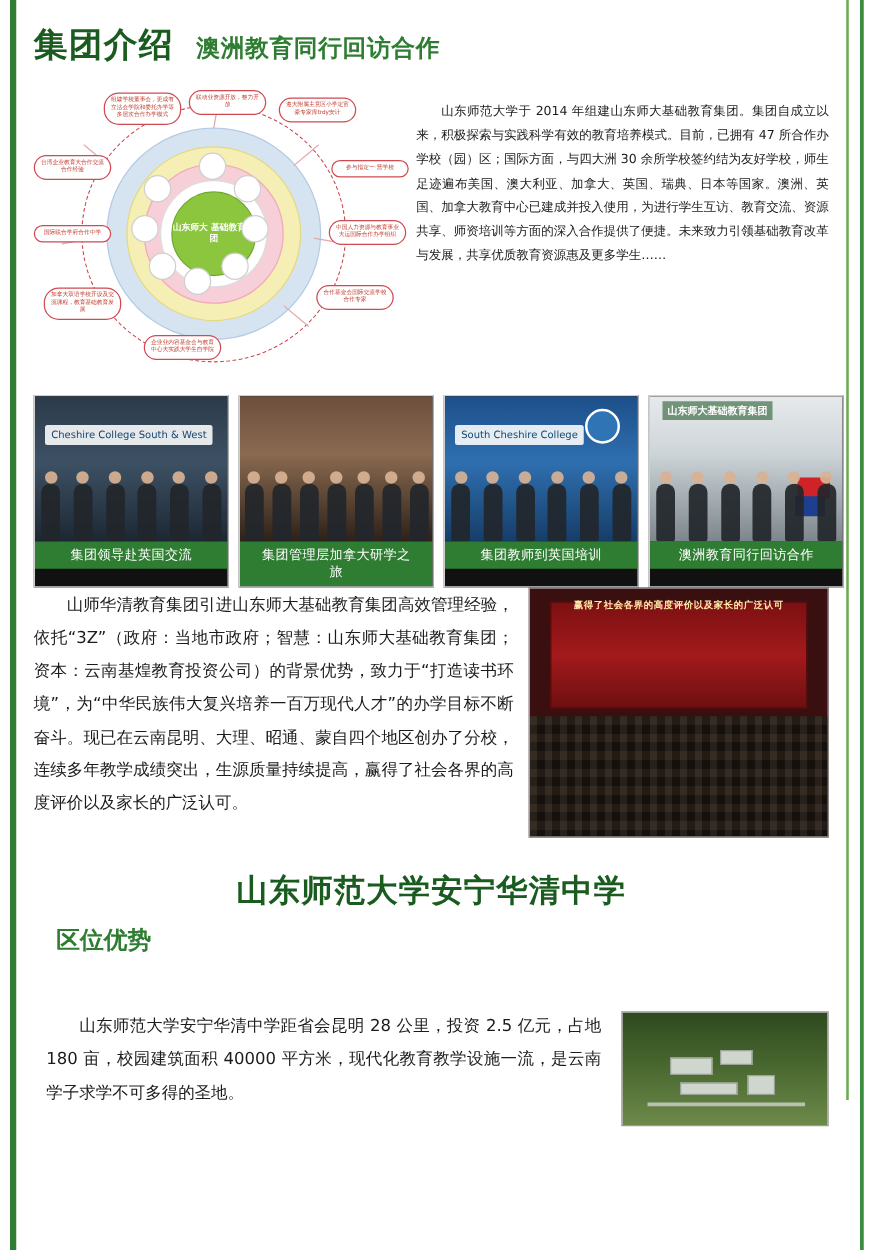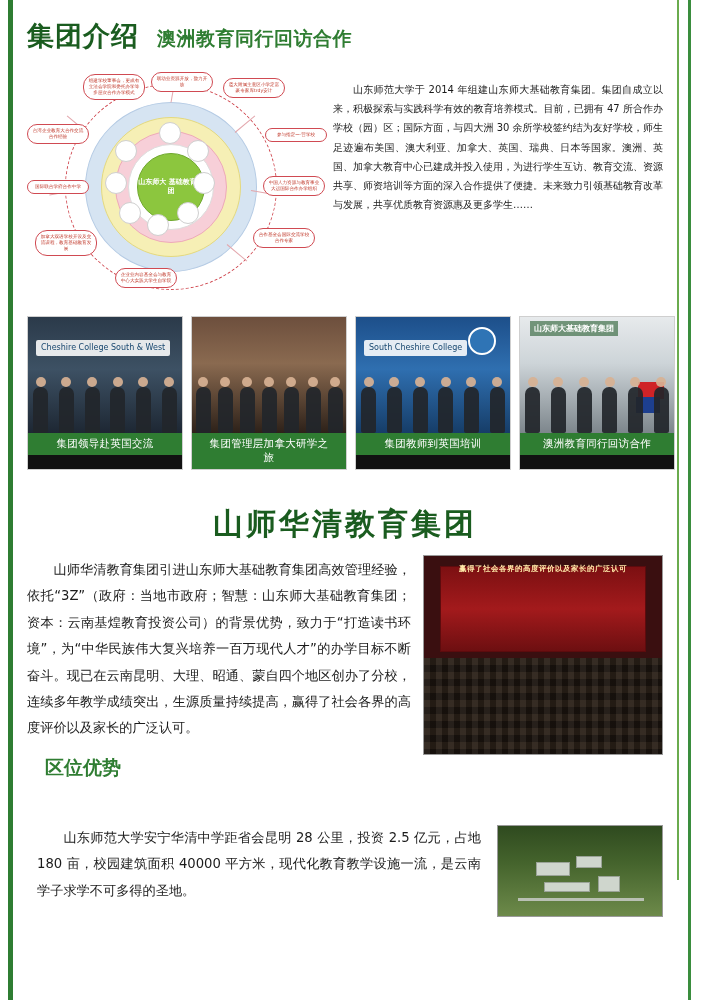--- a/index.html
+++ b/index.html
@@ -505,32 +505,32 @@
           <div class="ph-fig"></div>
             <div class="ph-fig"></div>
             <div class="ph-fig"></div>
         </div>
       </div>
       <div class="photo-cap">澳洲教育同行回访合作</div>
     </div>
 
   </div>
 
-  <div class="sec2-title">山师华清教育集团</div>
 
   <div class="sec2-row">
     <div class="sec2-text">山师华清教育集团引进山东师大基础教育集团高效管理经验，依托“3Z”（政府：当地市政府；智慧：山东师大基础教育集团；资本：云南基煌教育投资公司）的背景优势，致力于“打造读书环境”，为“中华民族伟大复兴培养一百万现代人才”的办学目标不断奋斗。现已在云南昆明、大理、昭通、蒙自四个地区创办了分校，连续多年教学成绩突出，生源质量持续提高，赢得了社会各界的高度评价以及家长的广泛认可。</div>
     <div class="sec2-photo">
       <div class="hall-stage"></div>
       <div class="hall-banner">赢得了社会各界的高度评价以及家长的广泛认可</div>
       <div class="hall-table"></div>
       <div class="hall-seats"></div>
     </div>
   </div>
 
+  <div class="sec3-title">山东师范大学安宁华清中学</div>
   <div class="sec3-sub">区位优势</div>
 
   <div class="sec3-row">
     <div class="sec3-text">山东师范大学安宁华清中学距省会昆明 28 公里，投资 2.5 亿元，占地 180 亩，校园建筑面积 40000 平方米，现代化教育教学设施一流，是云南学子求学不可多得的圣地。</div>
     <div class="sec3-photo">
       <div class="aerial-block" style="left:38px; top:36px; width:34px; height:14px;"></div>
       <div class="aerial-block" style="left:78px; top:30px; width:26px; height:12px;"></div>
       <div class="aerial-block" style="left:46px; top:56px; width:46px; height:10px;"></div>
       <div class="aerial-block" style="left:100px; top:50px; width:22px; height:16px;"></div>
       <div class="aerial-road" style="left:20px; top:72px; width:126px;"></div>

